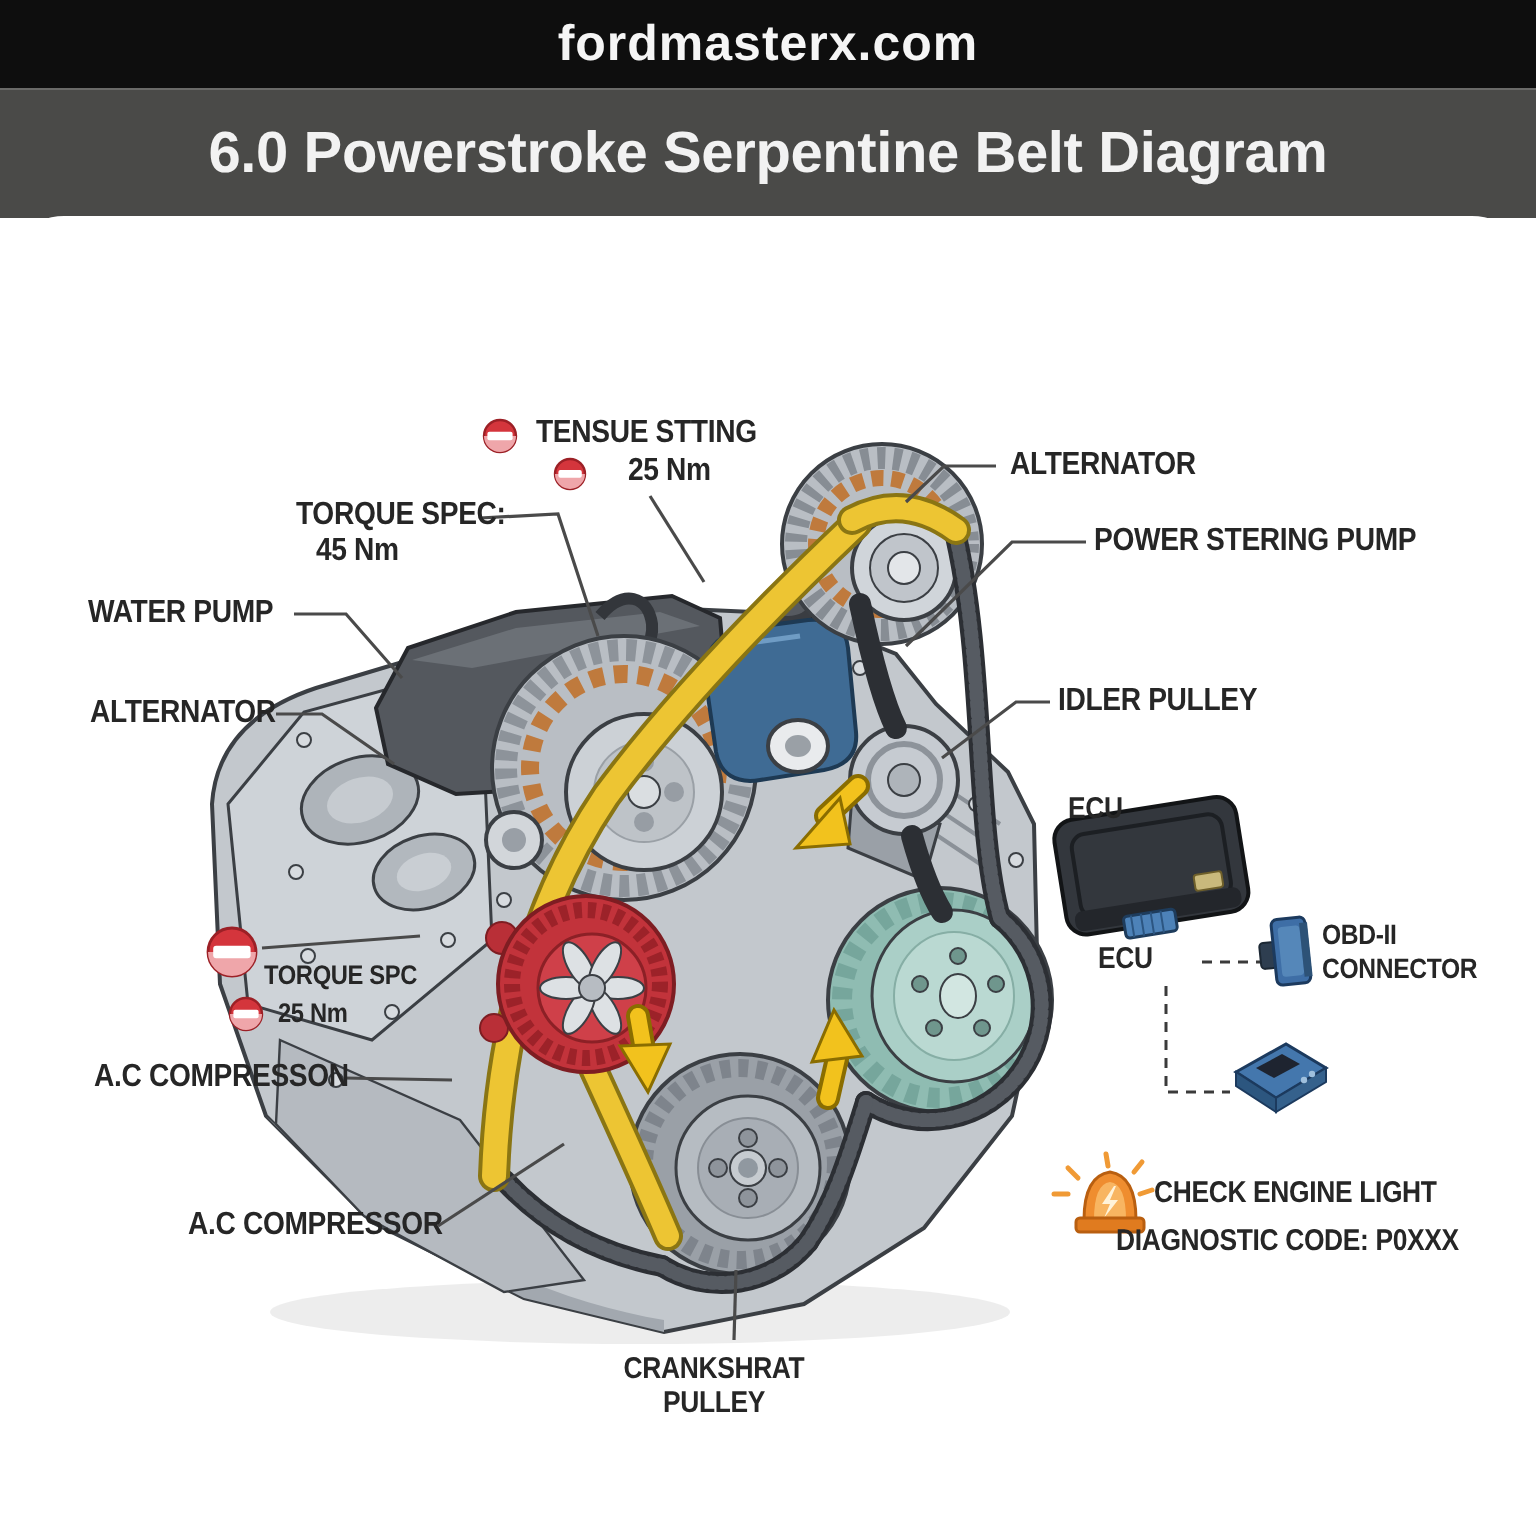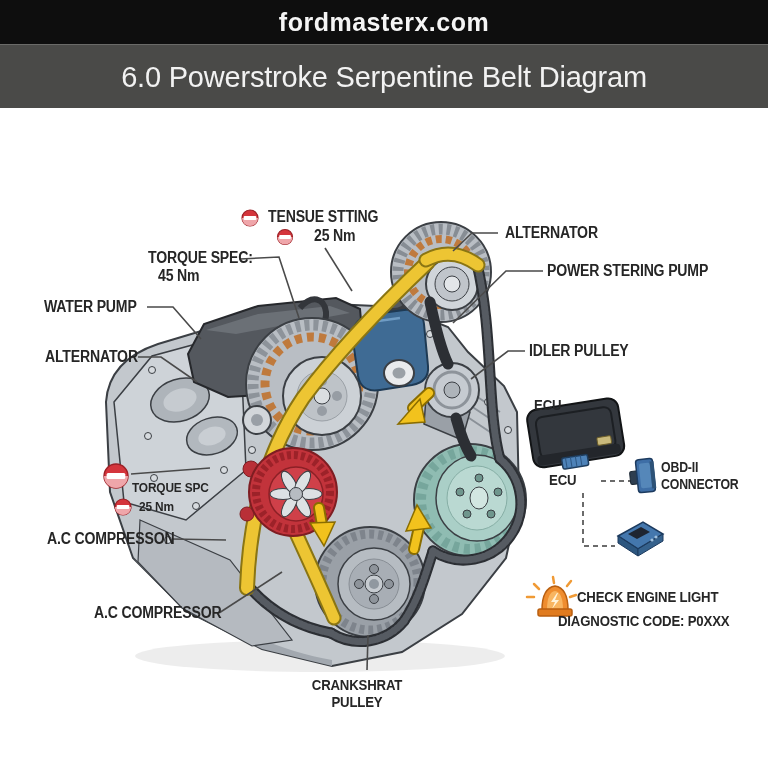--- a/index.html
+++ b/index.html
@@ -3,22 +3,22 @@
 <meta charset="utf-8">
 <style>
   html,body{margin:0;padding:0;background:#e8e8e8;}
   .stage{position:relative;width:768px;height:768px;background:#ffffff;overflow:hidden;
          font-family:"Liberation Sans","DejaVu Sans",sans-serif;}
   .site-bar{position:absolute;left:0;top:0;width:768px;height:44px;background:#0e0e0e;
             display:flex;align-items:center;justify-content:center;}
   .site-bar span{color:#f5f5f5;font-size:25px;font-weight:700;letter-spacing:.5px;}
   .title-bar{position:absolute;left:0;top:44px;width:768px;height:64px;background:#4a4a48;
              border-top:1px solid #6a6a68;display:flex;align-items:center;justify-content:center;}
-  .title-bar h1{margin:0;color:#f2f2f2;font-size:29px;font-weight:400;letter-spacing:-.2px;}
-  .canvas{position:absolute;left:0;top:108px;width:768px;height:660px;background:#fff;}
+  .title-bar h1{margin:0;color:#f2f2f2;font-size:29px;font-weight:700;letter-spacing:-.2px;}
+  .canvas{position:absolute;left:0;top:108px;width:768px;height:660px;background:#fff;border-radius:32px;}
   svg{position:absolute;left:0;top:0;}
   .lbl{position:absolute;font-weight:700;font-size:16px;line-height:1.05;color:#262626;
        white-space:nowrap;transform:scaleX(.88);transform-origin:0 50%;letter-spacing:-.2px;}
   .ctr{transform:translateX(-50%) scaleX(.88);transform-origin:center;}
   .s15{font-size:15px}.s14{font-size:14px}.s13{font-size:13.5px}
 </style>
 </head>
 <body>
 
 <div class="stage">

